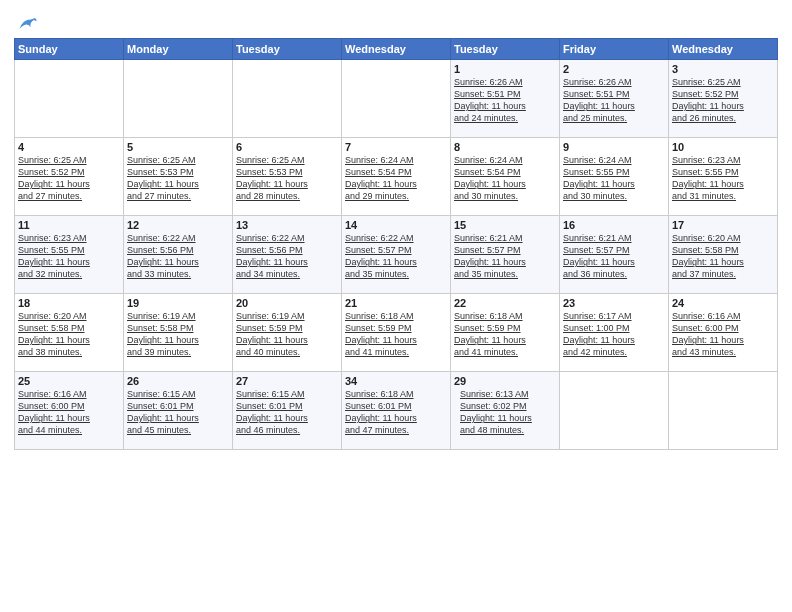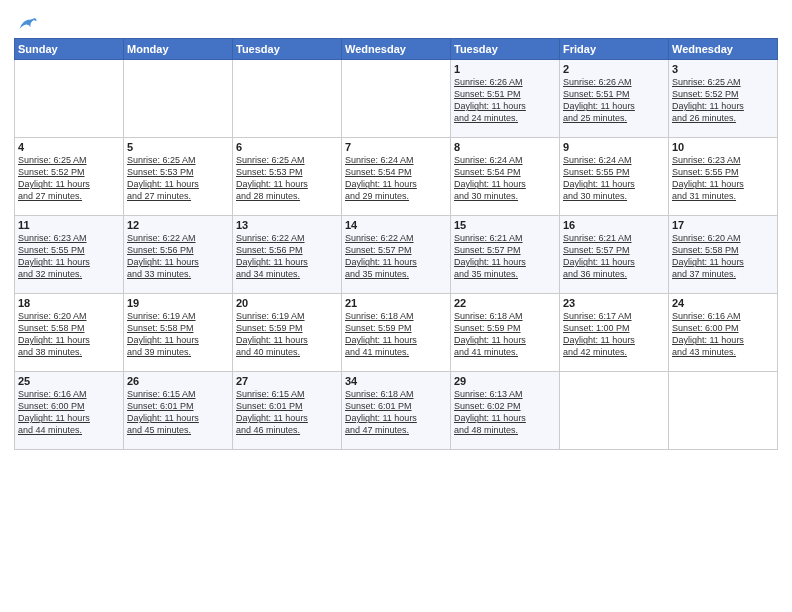--- a/index.html
+++ b/index.html
@@ -340,21 +340,21 @@
           </td>
           <td>
             <div class="day-number">34</div>
             <div class="day-info" style="white-space: pre-line;">Sunrise: 6:18 AM
 Sunset: 6:01 PM
 Daylight: 11 hours
 and 47 minutes.</div>
           </td>
           <td>
             <div class="day-number">29</div>
-            <div class="day-info" style="white-space: pre-line;">Sunrise: 6:13 AM
+            <div class="day-info" style="white-space: pre-line; margin-left: 6px;">Sunrise: 6:13 AM
 Sunset: 6:02 PM
 Daylight: 11 hours
 and 48 minutes.</div>
           </td>
           <td class="empty-cell"></td>
           <td class="empty-cell"></td>
         </tr>
       </tbody>
   </table>
 </div>

